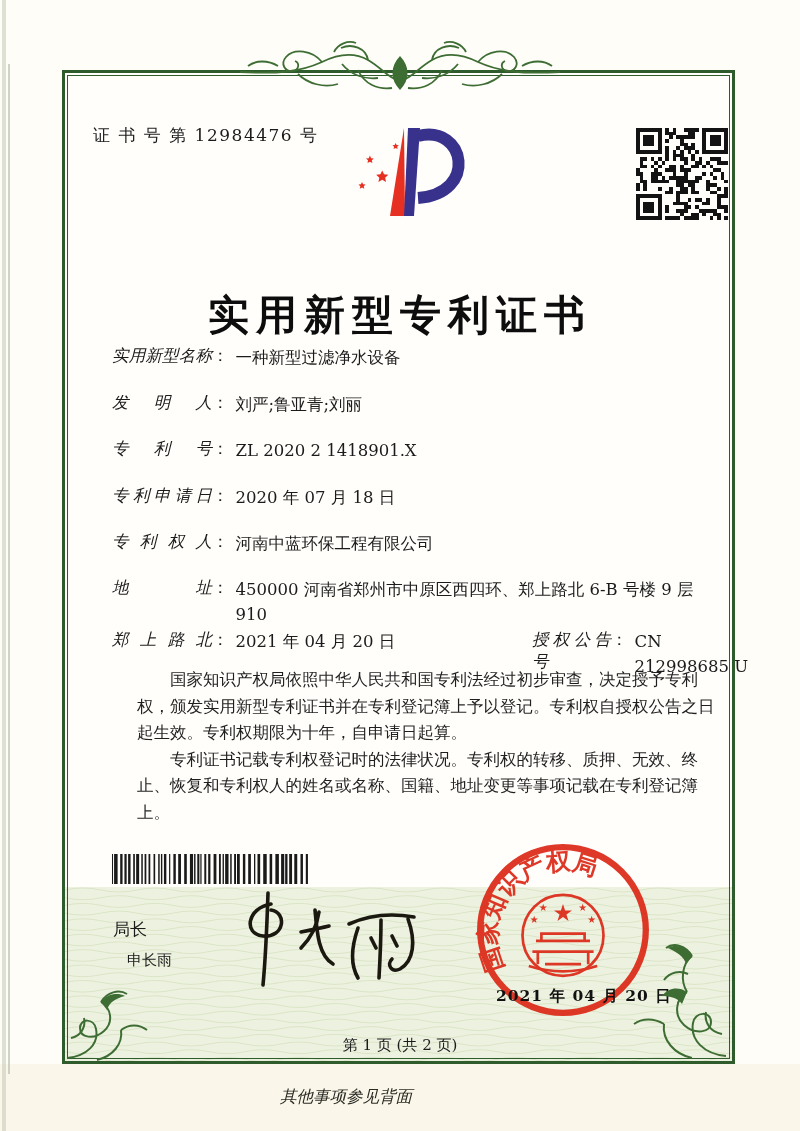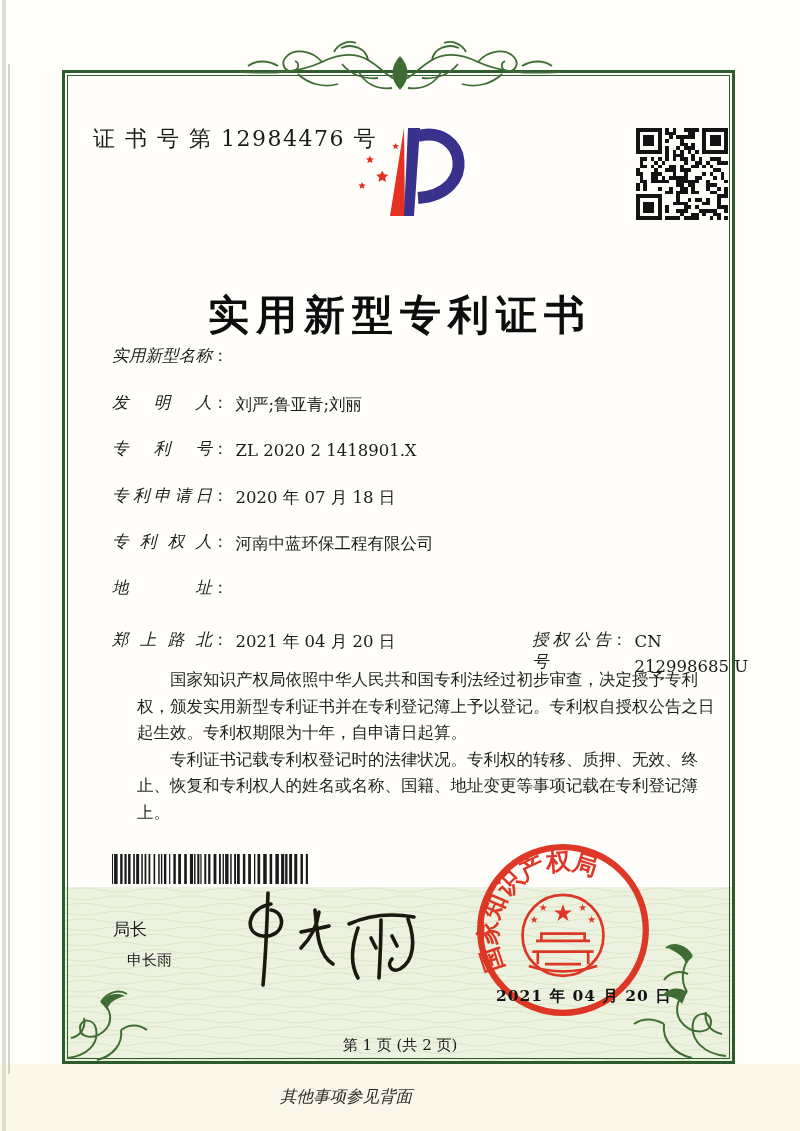--- a/index.html
+++ b/index.html
@@ -26,21 +26,21 @@
 
   
   .band { position:absolute; left:65px; top:887px; width:667px; height:174px;
     background:#edf2e0; z-index:1; overflow:hidden; }
   .band svg { display:block; }
 
   .bottom-strip { position:absolute; left:0; top:1064px; width:800px; height:67px;
     background:#faf7ea; z-index:0; }
 
   
-  .cert-no { position:absolute; left:93px; top:124px; font-size:22px;
+  .cert-no { position:absolute; left:93px; top:124px; font-size:17px;
     letter-spacing:1.5px; z-index:2; }
   .logo { position:absolute; left:338px; top:116px; z-index:2; }
   .qr { position:absolute; left:636px; top:128px; z-index:2; }
   .title { position:absolute; left:0; top:240px; width:800px; text-align:center;
     font-size:41px; font-weight:bold; letter-spacing:7px; color:#0d0d0d; z-index:2;margin-top:48px; }
 
   
   .frow { position:absolute; left:112px; z-index:2; font-size:16.5px; display:flex; }
   .flabel { display:inline-block; width:100px; text-align:justify; text-align-last:justify;font-style:italic; }
   .fcolon { display:inline-block; }
@@ -426,20 +426,21 @@
     <rect x="4" y="24" width="1" height="1" fill="#131313"></rect>
     <rect x="5" y="24" width="1" height="1" fill="#131313"></rect>
     <rect x="6" y="24" width="1" height="1" fill="#131313"></rect>
   </svg>
 
 <div class="title">实用新型专利证书</div>
 
 <div class="frow" style="top:345px">
   <span class="flabel">实用新型名称</span>
     <span class="fcolon">：</span>
+  <span class="fvalue">一种新型过滤净水设备</span>
 </div>
 <div class="frow" style="top:392px">
   <span class="flabel">发明人</span>
     <span class="fcolon">：</span>
   <span class="fvalue">刘严;鲁亚青;刘丽</span>
 </div>
 <div class="frow" style="top:438px">
   <span class="flabel">专利号</span>
     <span class="fcolon">：</span>
   <span class="fvalue">ZL 2020 2 1418901.X</span>
@@ -450,20 +451,21 @@
   <span class="fvalue">2020 年 07 月 18 日</span>
 </div>
 <div class="frow" style="top:531px">
   <span class="flabel">专利权人</span>
     <span class="fcolon">：</span>
   <span class="fvalue">河南中蓝环保工程有限公司</span>
 </div>
 <div class="frow" style="top:577px">
   <span class="flabel">地址</span>
     <span class="fcolon">：</span>
+  <span class="fvalue">450000 河南省郑州市中原区西四环、郑上路北 6-B 号楼 9 层 910</span>
 </div>
 <div class="frow" style="top:629px; width:620px">
   <span class="flabel">郑上路北</span>
     <span class="fcolon">：</span>
   <span class="fvalue">2021 年 04 月 20 日</span>
   <span class="grant2">
     <span class="flabel">授权公告号</span>
       <span class="fcolon">：</span>
     <span class="fvalue">CN 212998685 U</span>
   </span>

